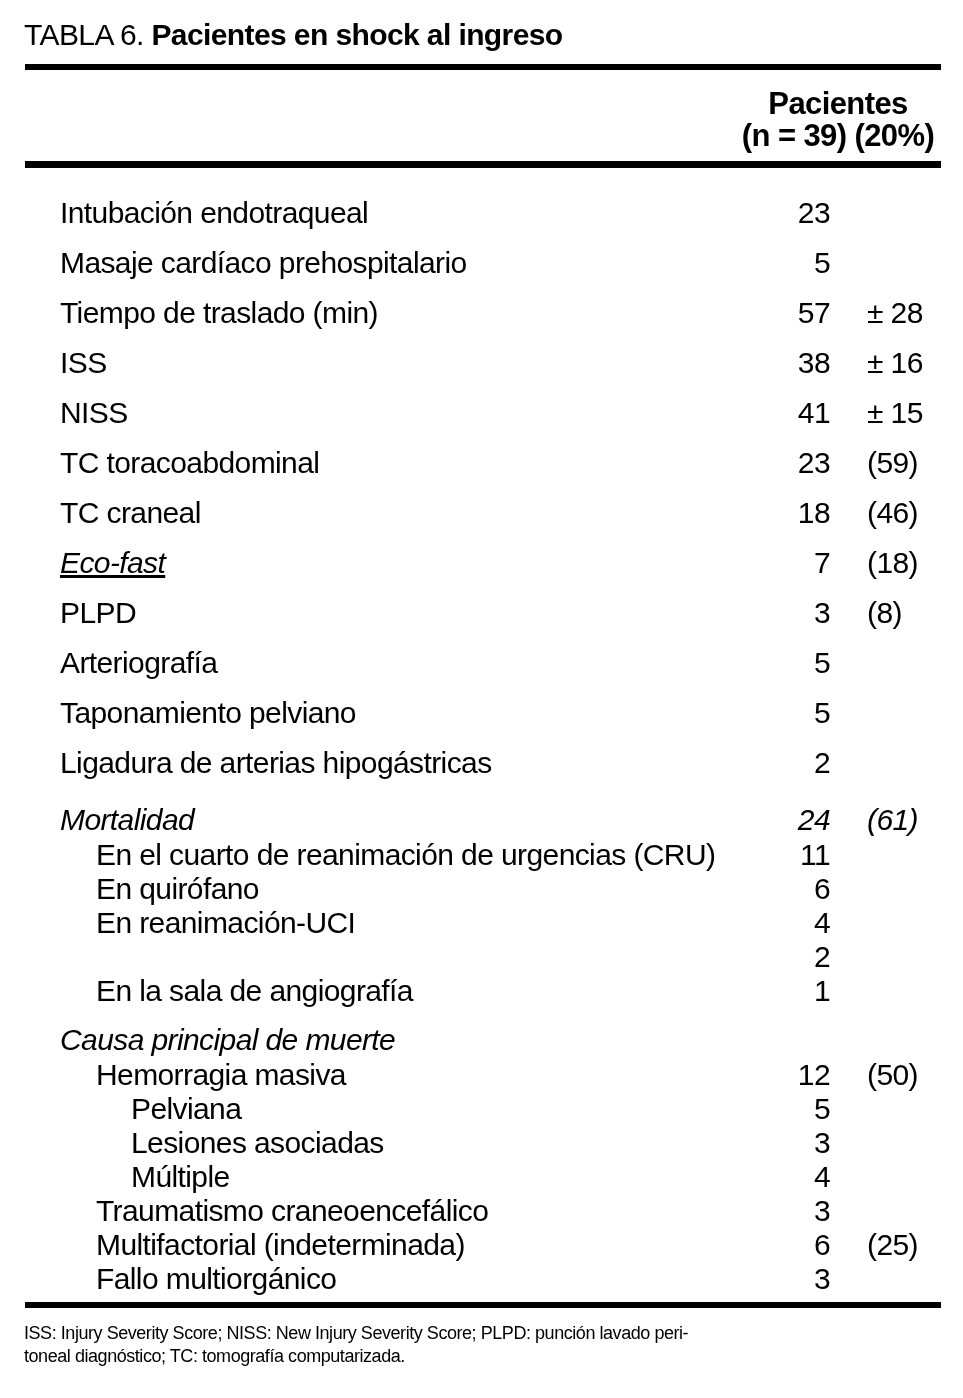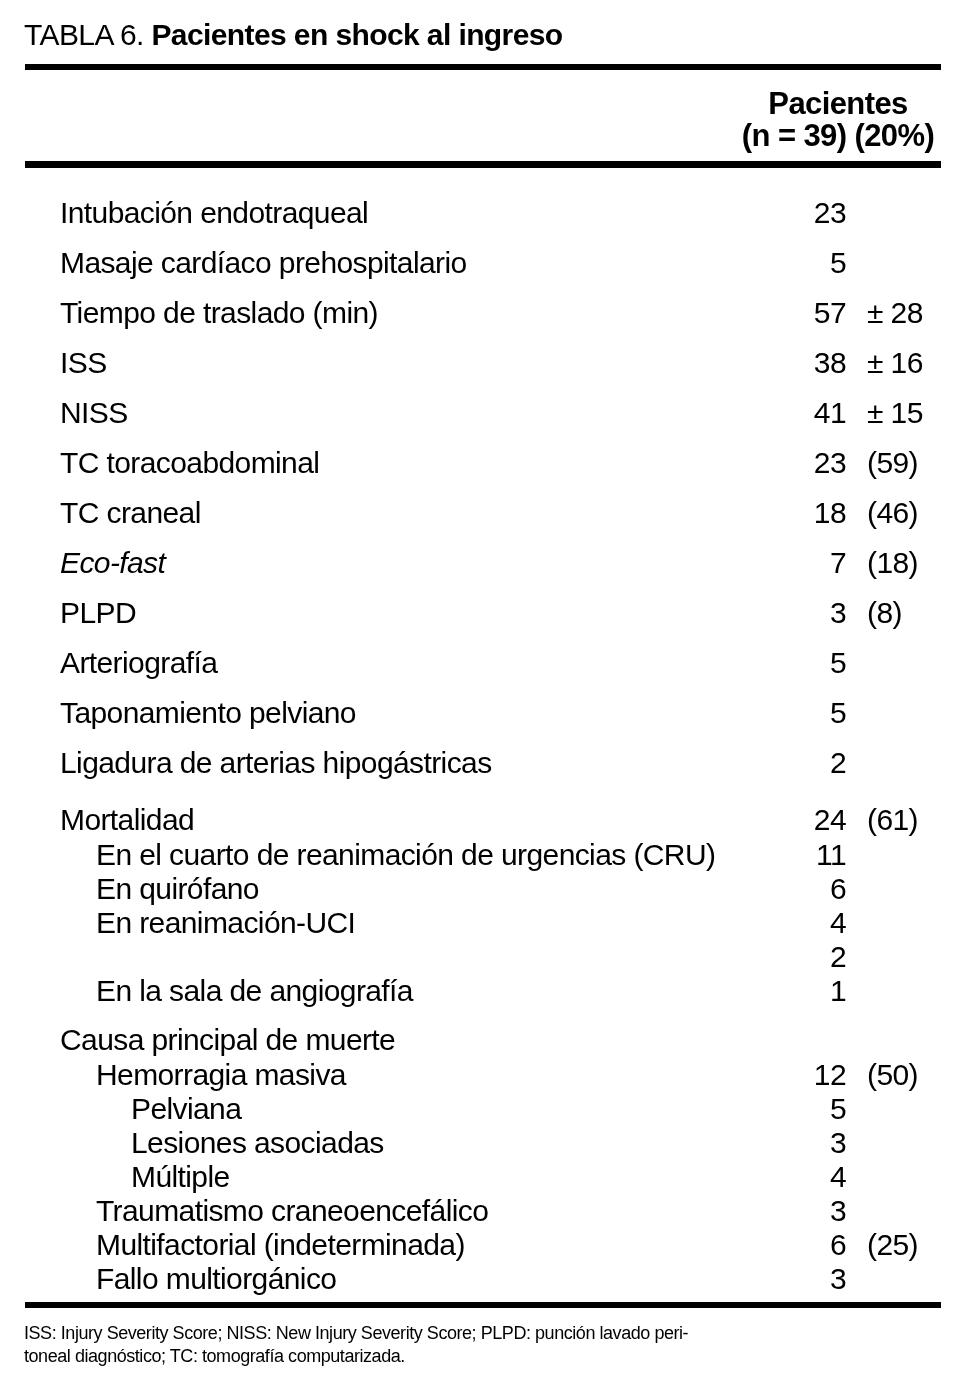--- a/index.html
+++ b/index.html
@@ -51,30 +51,30 @@
   .tbody { padding-top: 20px; margin-left: 36px; }
   .row {
     position: relative;
     display: flex;
     align-items: center;
     font-size: 30px;
     letter-spacing: -0.6px;
     white-space: nowrap;
   }
   .t-wide { height: 50px; }
-  .t-head { height: 36px; margin-top: 14px; }
+  .t-head { height: 36px; margin-top: 14px; font-style: italic; }
   .t-sub  { height: 34px; }
   .i0 .lbl { padding-left: 24px; }
   .i1 .lbl { padding-left: 60px; }
   .i2 .lbl { padding-left: 95px; }
-  .row.italic .lbl { font-style: italic; }
+  .row.italic .lbl { font-style: italic; text-decoration: underline; }
 
   .vnum {
     position: absolute;
-    left: 648px; width: 162px;
+    left: 632px; width: 162px;
     text-align: right;
     top: 50%; transform: translateY(-50%);
   }
   .vsuf {
     position: absolute;
     left: 831px;
     top: 50%; transform: translateY(-50%);
   }
 
   

